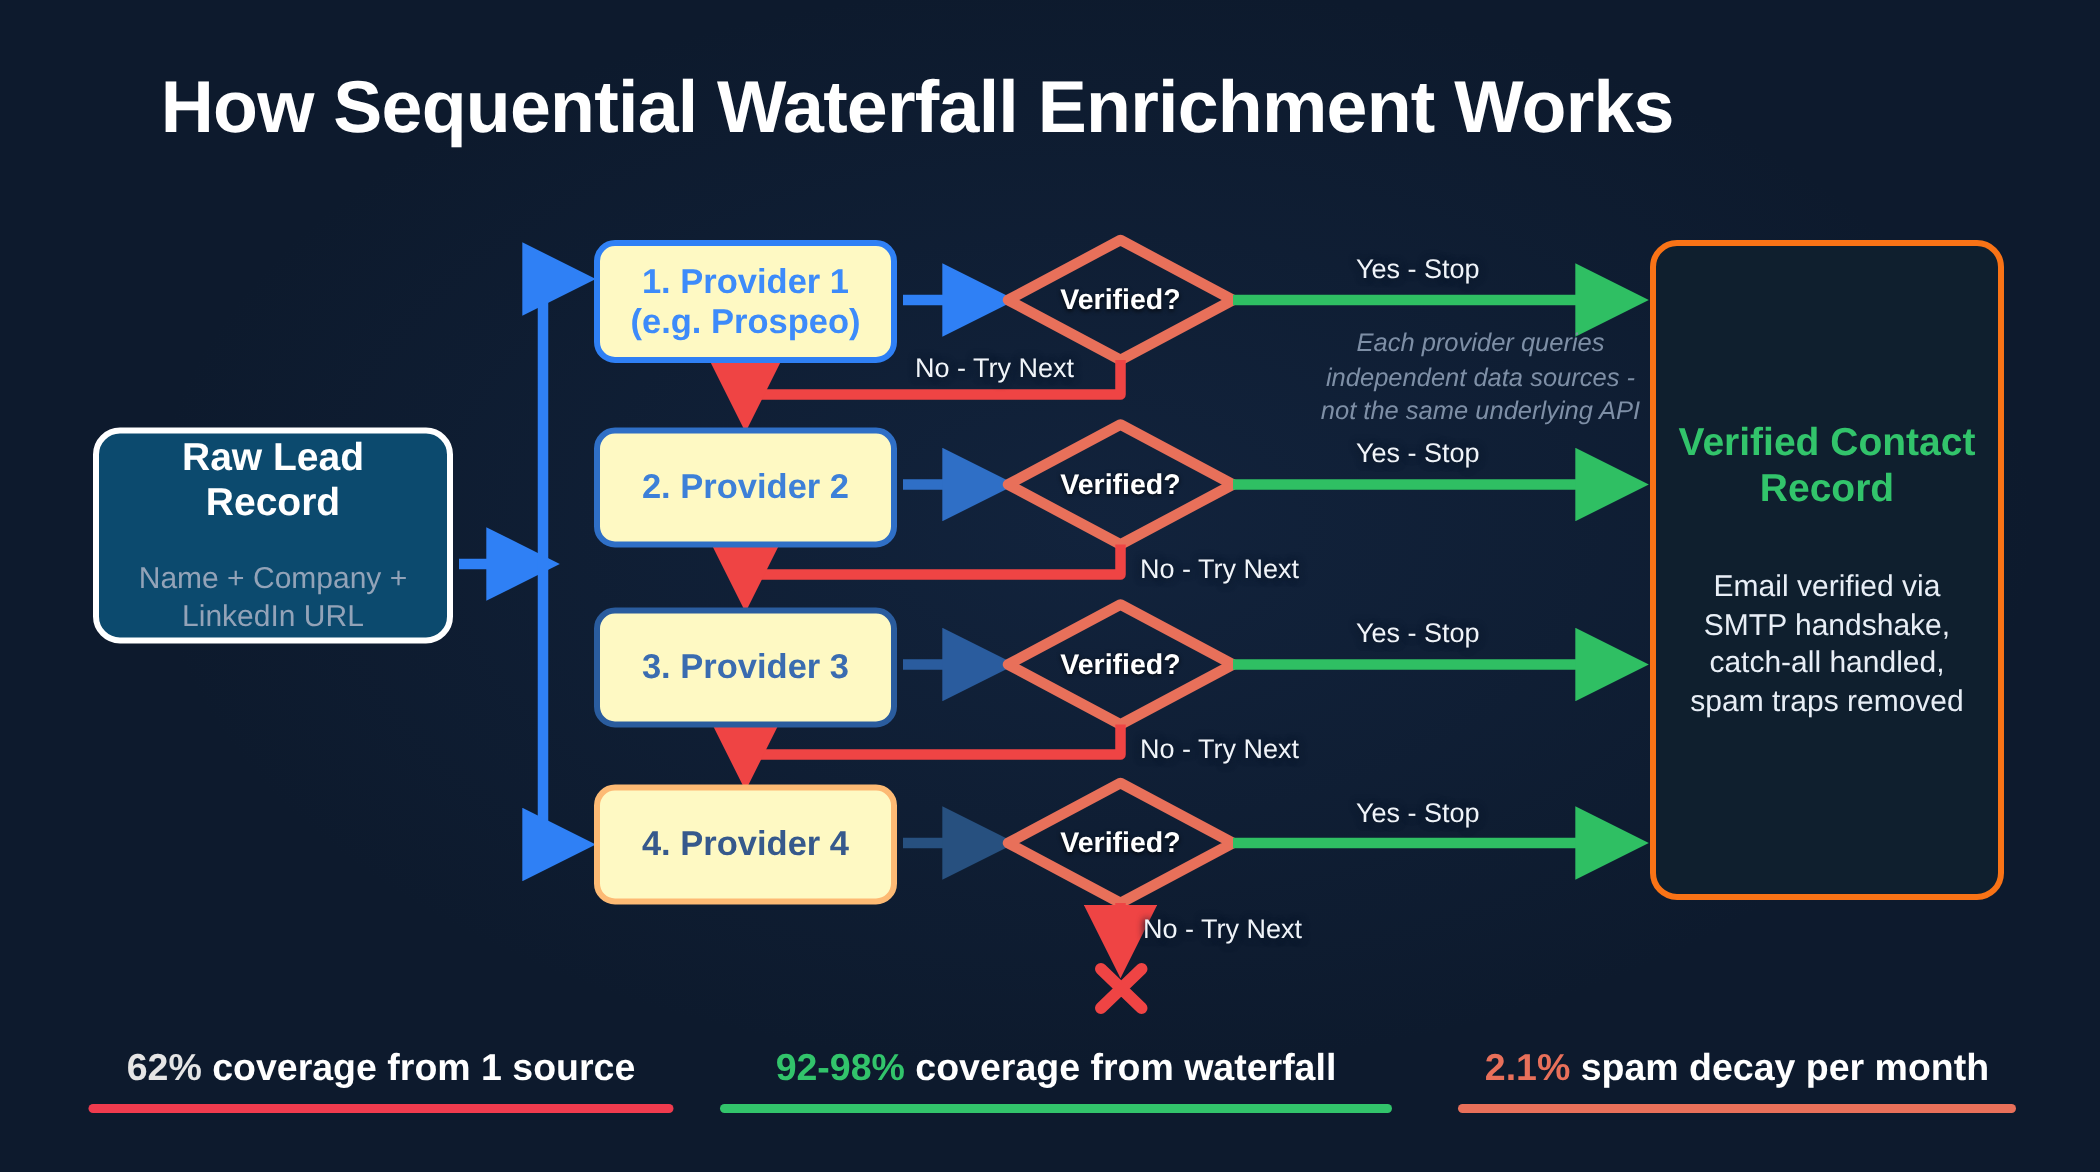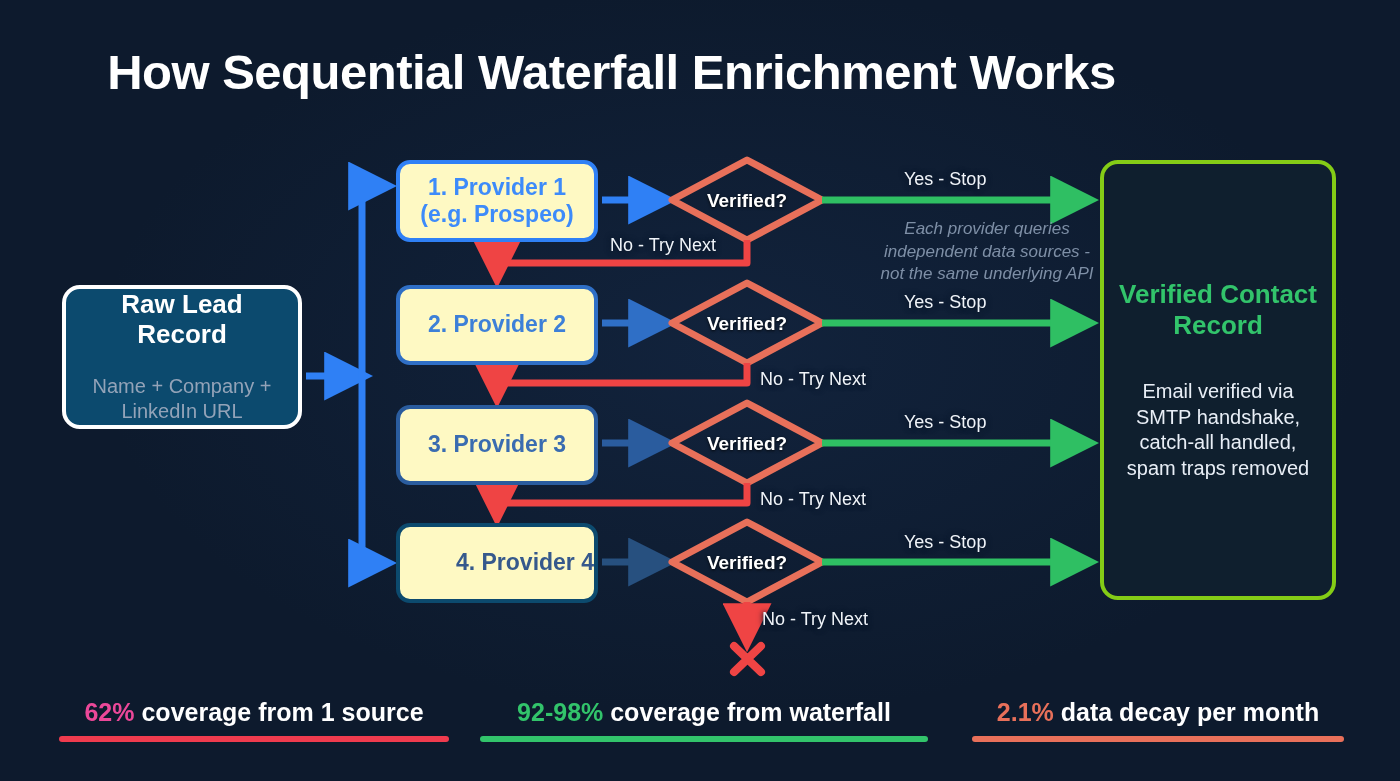--- a/index.html
+++ b/index.html
@@ -46,25 +46,25 @@
   .raw-sub { margin-top:24px; font-size:20px; color:#93a3b8; line-height:1.25; }
 
   .prov {
     left:396px; width:202px; height:80px;
     background:#fef9c3; border-radius:14px;
     font-weight:bold; line-height:1.18;
   }
   .prov-1 { top:160px; height:82px; border:4px solid #2f80f5; font-size:23px; color:#3d8bfa; }
   .prov-2 { top:285px; border:4px solid #2f6fc6; font-size:23px; color:#3d80d8; }
   .prov-3 { top:405px; border:4px solid #2a5c9e; font-size:23px; color:#3a6cb0; }
-  .prov-4 { top:523px; border:4px solid #0c4a6e; font-size:23px; color:#36598c;align-items:flex-end; }
+  .prov-4 { top:523px; border:4px solid #fdba74; font-size:23px; color:#36598c; }
 
   .result-box {
     left:1100px; top:160px; width:236px; height:440px;
-    border:4px solid #84cc16; border-radius:18px;
+    border:4px solid #f97316; border-radius:18px;
     background:#0f1f2e; padding:0 14px;
   }
   .result-title { font-size:26px; font-weight:bold; color:#32c46b; line-height:1.2; }
   .result-body { margin-top:38px; font-size:20px; color:#e8eef6; line-height:1.28; }
 
   
   .diamond-label {
     position:absolute; width:170px; text-align:center;
     font-size:19px; font-weight:bold; color:#ffffff;
     text-shadow:0 1px 3px rgba(0,0,0,.8);
@@ -244,31 +244,31 @@
       <span>Email verified via</span><br>
       <span>SMTP handshake,</span><br>
       <span>catch-all handled,</span><br>
       <span>spam traps removed</span>
     </div>
   </div>
 
   <div class="stats">
     <div class="stat s1">
       <div class="stat-text">
-        <span class="stat-num" id="stat1num" style="color: #ec4899;">62%</span><span id="stat1txt"> coverage from 1 source</span>
+        <span class="stat-num" id="stat1num" style="color: #e5e5e5;">62%</span><span id="stat1txt"> coverage from 1 source</span>
       </div>
       <div class="stat-bar" id="stat1bar" style="width: 390px; background: rgb(239, 59, 78);"></div>
     </div>
     <div class="stat s2">
       <div class="stat-text">
         <span class="stat-num" id="stat2num" style="color: rgb(50, 196, 107);">92-98%</span><span id="stat2txt"> coverage from waterfall</span>
       </div>
       <div class="stat-bar" id="stat2bar" style="width: 448px; background: rgb(50, 196, 107);"></div>
     </div>
     <div class="stat s3">
       <div class="stat-text">
-        <span class="stat-num" id="stat3num" style="color: rgb(232, 112, 90);">2.1%</span><span id="stat3txt"> data decay per month</span>
+        <span class="stat-num" id="stat3num" style="color: rgb(232, 112, 90);">2.1%</span><span id="stat3txt"> spam decay per month</span>
       </div>
       <div class="stat-bar" id="stat3bar" style="width: 372px; background: rgb(232, 112, 90);"></div>
     </div>
   </div>
 
 </div>
 
 </body></html>

